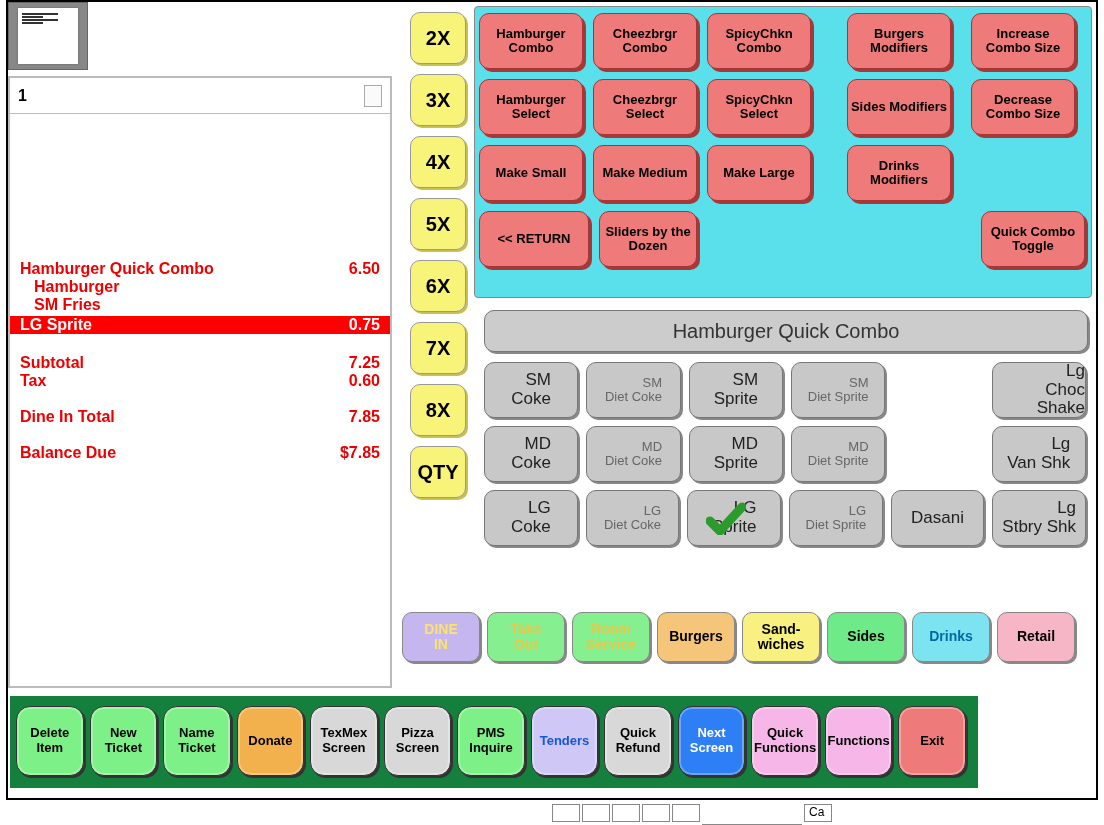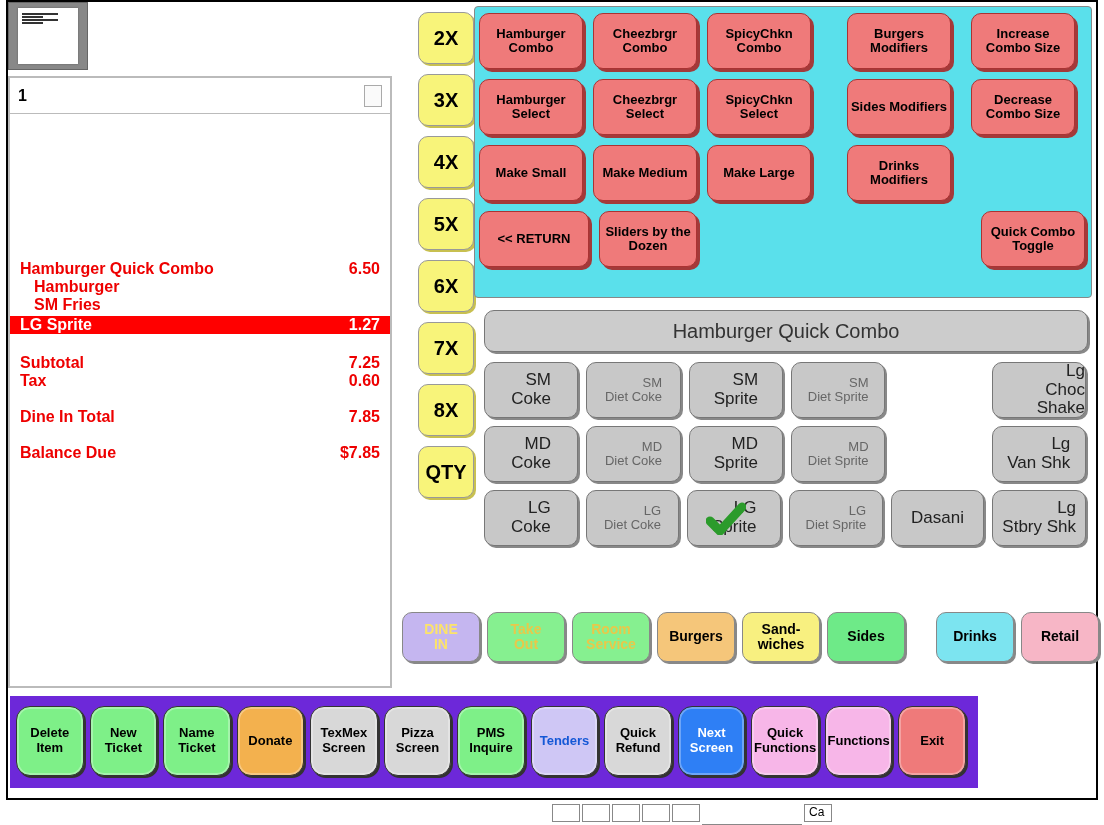--- a/index.html
+++ b/index.html
@@ -70,21 +70,21 @@
 .t-biggap { height:140px; }
 
 .right-area {
   position: absolute;
   left: 402px; top: 6px;
   width: 694px;
 }
 
 .qty-col {
   position: absolute;
-  left: 12px; top: 0;
+  left: 4px; top: 0;
   width: 64px;
 }
 .qty-btn {
   width: 56px; height: 52px;
   margin: 6px 0 10px 4px;
   background: #f8f47a;
   border: 1px solid #999;
   border-radius: 10px;
   box-shadow: 2px 2px 0 #c8c050;
   font-size: 20px; font-weight:bold;
@@ -172,28 +172,28 @@
   font-size:14px; font-weight:bold;
   display:flex; align-items:center; justify-content:center;
   text-align:center; cursor:pointer;
   line-height:1.1;
 }
 .c-purple{background:#c5b6f0;color:#fce36a;}
 .c-green{background:#86f090;color:#e8c84a;}
 .c-orange{background:#f5c67a;color:#000;text-align:right;}
 .c-yellow{background:#f8f080;color:#000;}
 .c-green2{background:#6eea88;color:#000;}
-.c-cyan{background:#7ce4f0;color:#000000;margin-left:24px;}
+.c-cyan{background:#7ce4f0;color:#0369a1;}
 .c-pink{background:#f7b6c6;color:#000;}
 
 .bottom-bar {
   position:absolute;
   left:10px; top:696px;
   width:968px; height:92px;
-  background:#6d28d9;
+  background:#15803d;
   padding:10px 6px;
   display:flex;
 }
 .bbtn {
   width:78px; height:70px;
   margin-right:6px;
   border-radius:14px;
   border:1px solid #333;
   box-shadow: inset 0 0 0 2px rgba(255,255,255,.3), 2px 2px 0 #333;
   font-size:13px; font-weight:bold;
@@ -242,21 +242,21 @@
     <div class="t-biggap"></div>
     <div id="ticket-lines">
         <div class="t-row">
           <span>Hamburger Quick Combo</span>
           <span>6.50</span>
         </div>
         <div class="t-indent">Hamburger</div>
         <div class="t-indent">SM Fries</div>
         <div class="t-sel">
           <span>LG Sprite</span>
-          <span>1.27</span>
+          <span>0.75</span>
         </div>
       </div>
     <div class="t-gap"></div>
     <div class="t-row">
       <span>Subtotal</span>
       <span>7.25</span>
     </div>
     <div class="t-row">
       <span>Tax</span>
       <span>0.60</span>

